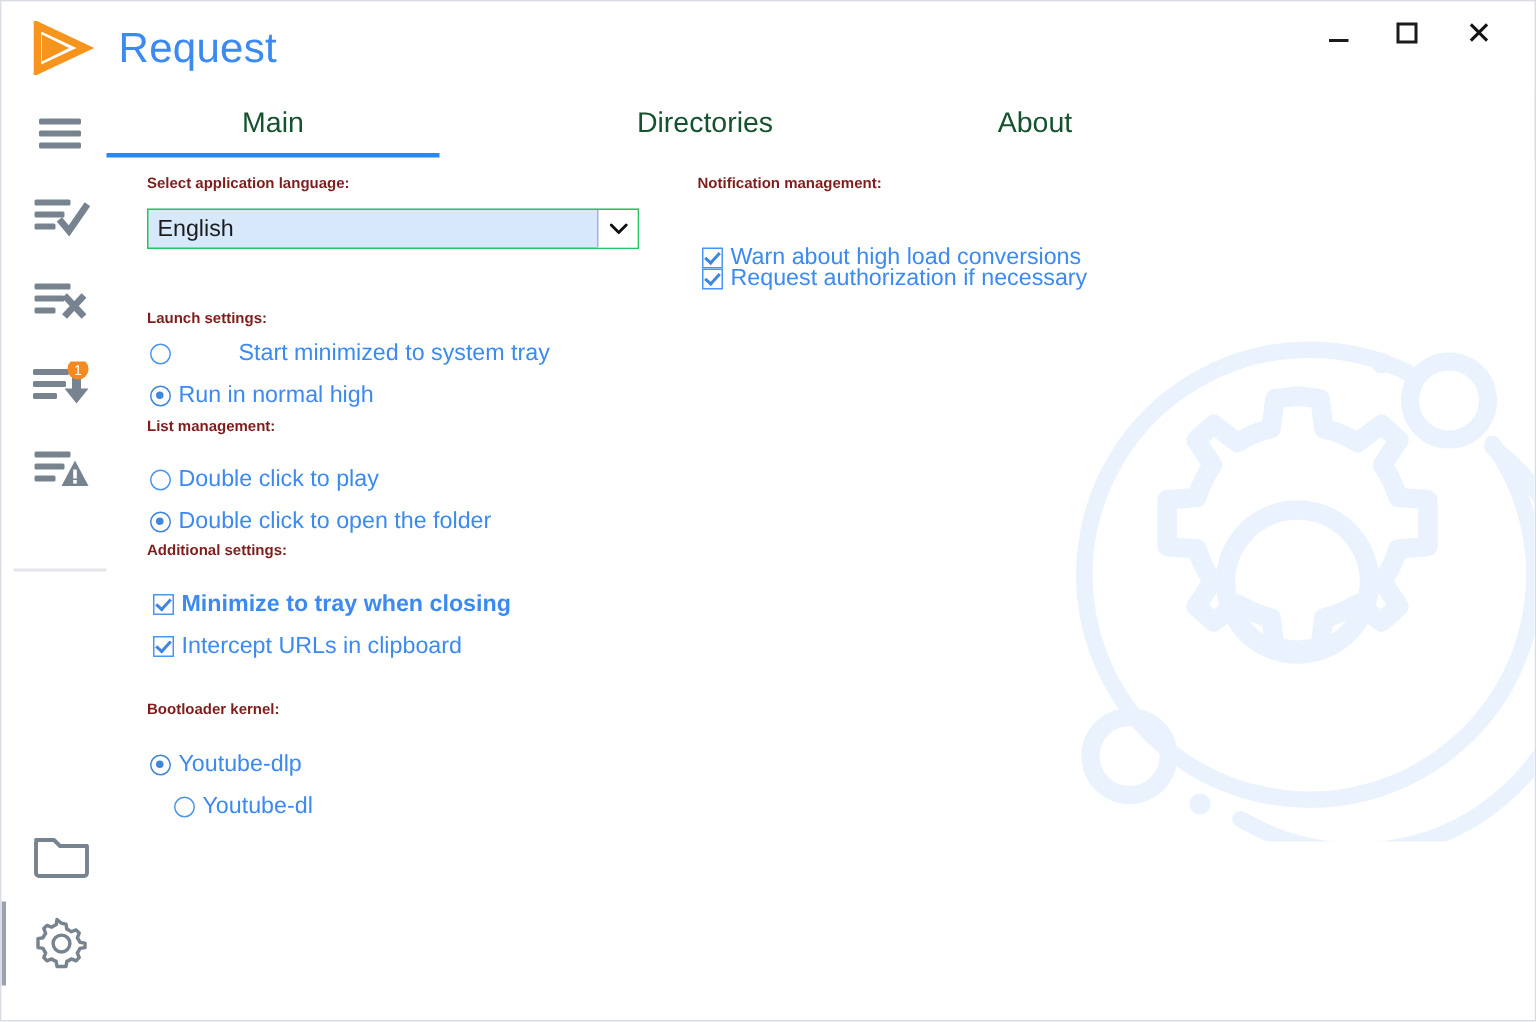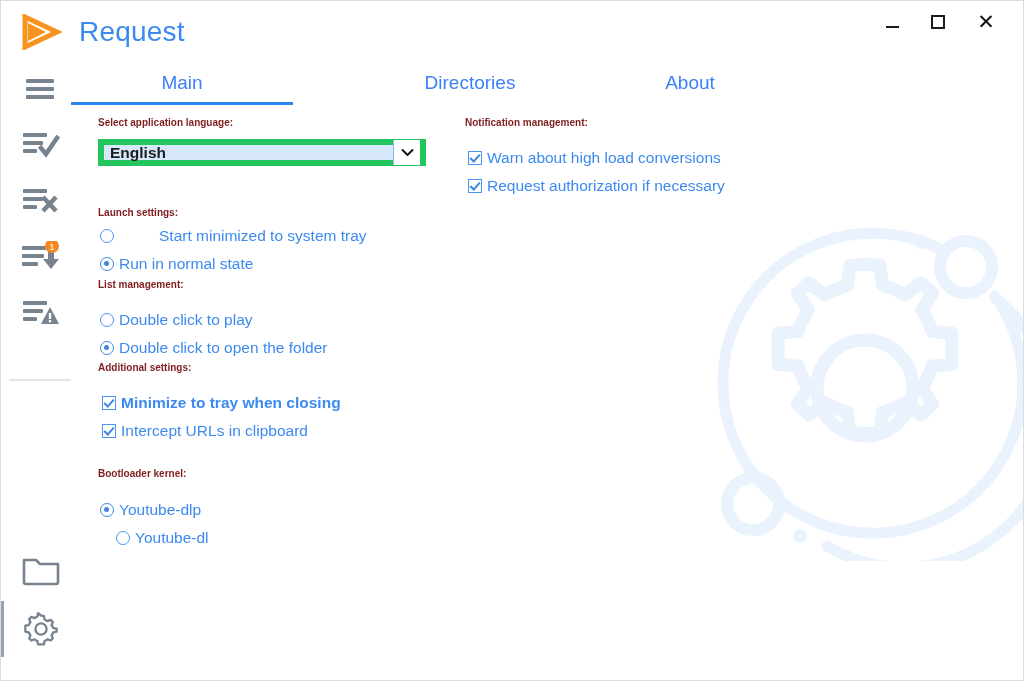--- a/index.html
+++ b/index.html
@@ -124,21 +124,21 @@
     width: 944px;
     height: 45px;
   }
   .tab {
     position: absolute;
     top: 0;
     height: 44px;
     line-height: 44px;
     text-align: center;
     font-size: 19px;
-    color: #3b82f6;
+    color: #14532d;
     cursor: default;
     white-space: nowrap;
   }
   #tab-main       { left: -10px;  width: 222px; }
   #tab-directories{ left: 278px;  width: 222px; }
   #tab-about      { left: 498px;  width: 222px; }
   .tab-underline {
     position: absolute;
     left: 70px;
     top: 101px;
@@ -220,27 +220,26 @@
     transform: rotate(42deg);
   }
 
   
   #lang-combo {
     position: absolute;
     left: 17px;
     top: 33px;
     width: 328px;
     height: 27px;
-    border: 6px solid #22c55e;
+    border: 1px solid #22c55e;
     box-sizing: border-box;
     background: #d7e8fb;
     display: flex;
     align-items: center;
     cursor: default;
-    font-weight: bold;
   }
   #lang-value {
     font-size: 15.5px;
     color: #1c1c1c;
     margin-left: 6px;
     flex: 1;
     white-space: nowrap;
     overflow: hidden;
   }
   #lang-arrow-box {
@@ -407,21 +406,21 @@
     </div>
 
     <div class="section-label" style="left:17px; top:101px;">Launch settings:</div>
 
     <div class="opt-row" style="left:19px; top:119px;gap:40px;">
       <span class="radio"></span>
       <span class="opt-label">Start minimized to system tray</span>
     </div>
     <div class="opt-row" style="left:19px; top:147px;">
       <span class="radio checked"></span>
-      <span class="opt-label">Run in normal state</span>
+      <span class="opt-label">Run in normal high</span>
     </div>
 
     <div class="section-label" style="left:17px; top:173px;">List management:</div>
 
     <div class="opt-row" style="left:19px; top:203px;">
       <span class="radio"></span>
       <span class="opt-label">Double click to play</span>
     </div>
     <div class="opt-row" style="left:19px; top:231px;">
       <span class="radio checked"></span>
@@ -445,21 +444,21 @@
       <span class="radio checked"></span>
       <span class="opt-label">Youtube-dlp</span>
     </div>
     <div class="opt-row" style="left:35px; top:421px;">
       <span class="radio"></span>
       <span class="opt-label">Youtube-dl</span>
     </div>
 
     <div class="section-label" style="left:384px; top:11px;">Notification management:</div>
 
-    <div class="opt-row" style="left:387px; top:41px;">
+    <div class="opt-row" style="left:387px; top:55px;">
       <span class="checkbox checked"></span>
       <span class="opt-label">Warn about high load conversions</span>
     </div>
     <div class="opt-row" style="left:387px; top:69px;">
       <span class="checkbox checked"></span>
       <span class="opt-label">Request authorization if necessary</span>
     </div>
 
   </div>
 </div>

